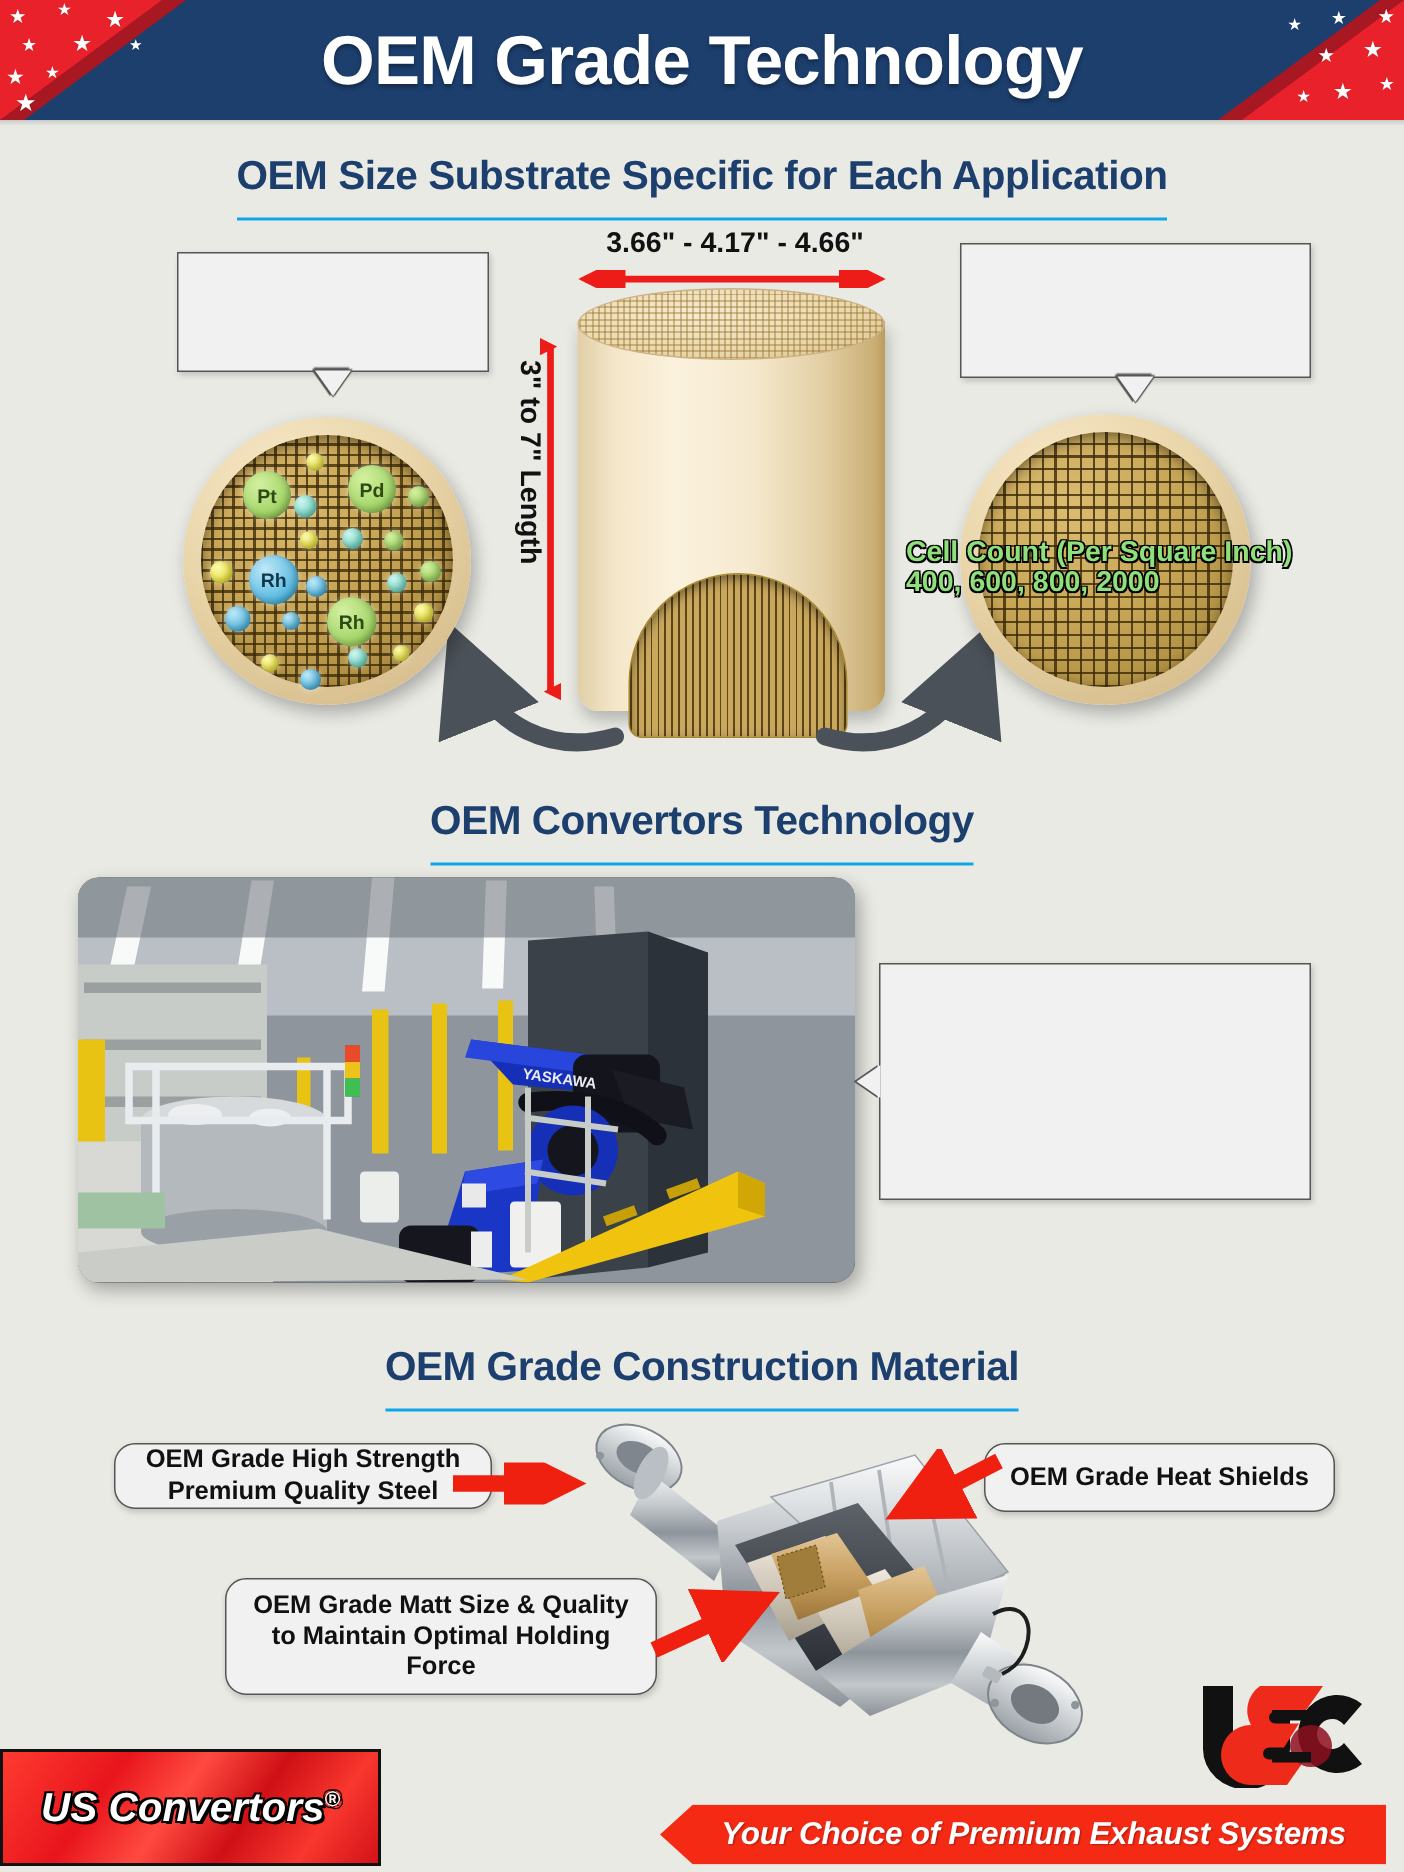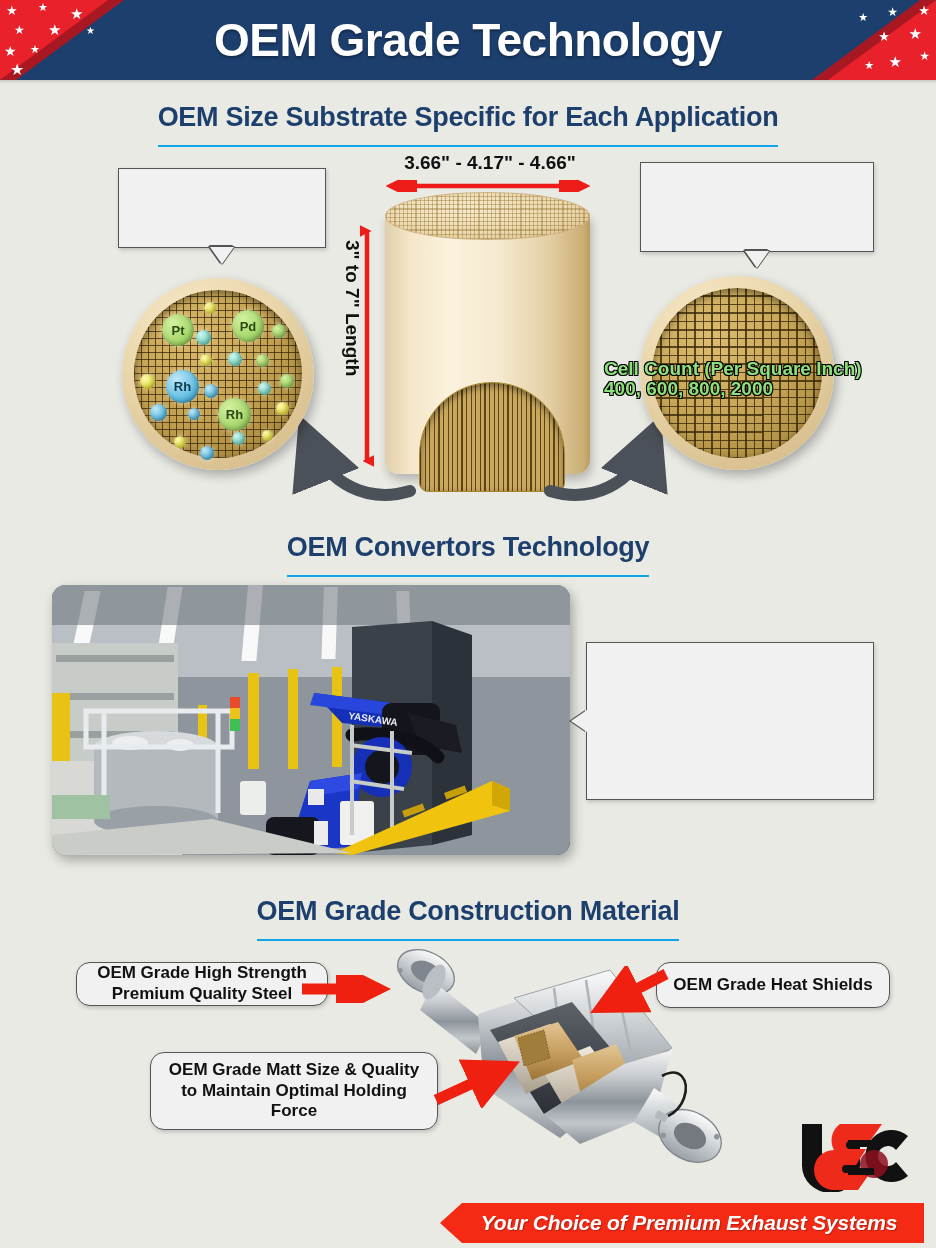--- a/index.html
+++ b/index.html
@@ -558,14 +558,17 @@
   <circle cx="78" cy="44" r="14" fill="#8e1020" opacity="0.85"></circle>
   <rect x="52" y="20" width="24" height="7" fill="#111111"></rect>
   <rect x="52" y="48" width="26" height="7" fill="#111111"></rect>
 </svg>
 
 <div class="tagline">
   <span class="tagline-txt">Your Choice of Premium Exhaust Systems</span>
 </div>
 
 <div class="footer">
+  <div class="logo-usc">
+    <span class="logo-usc-txt"><span>US Convertors</span><sup style="font-size:14px;">®</sup></span>
+  </div>
 
 </div>
 
 </body></html>

